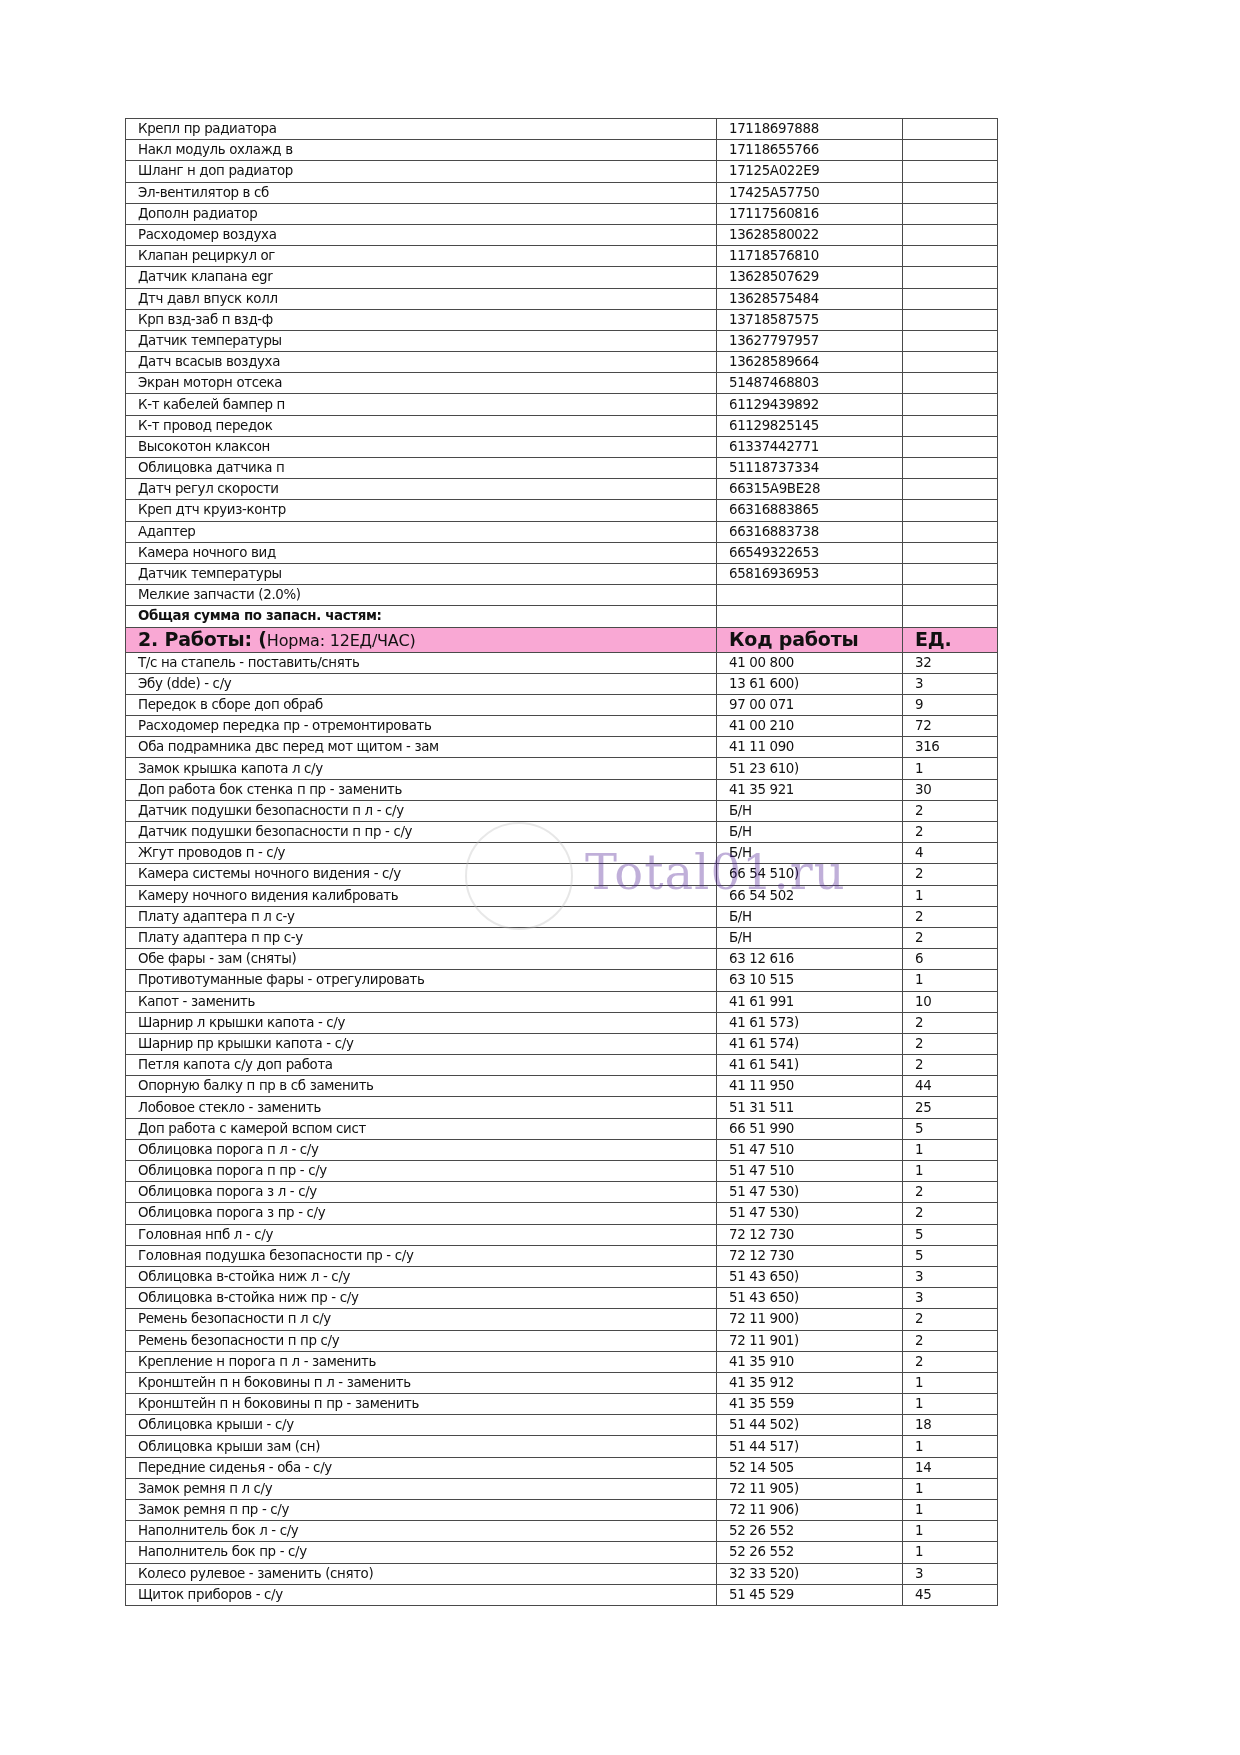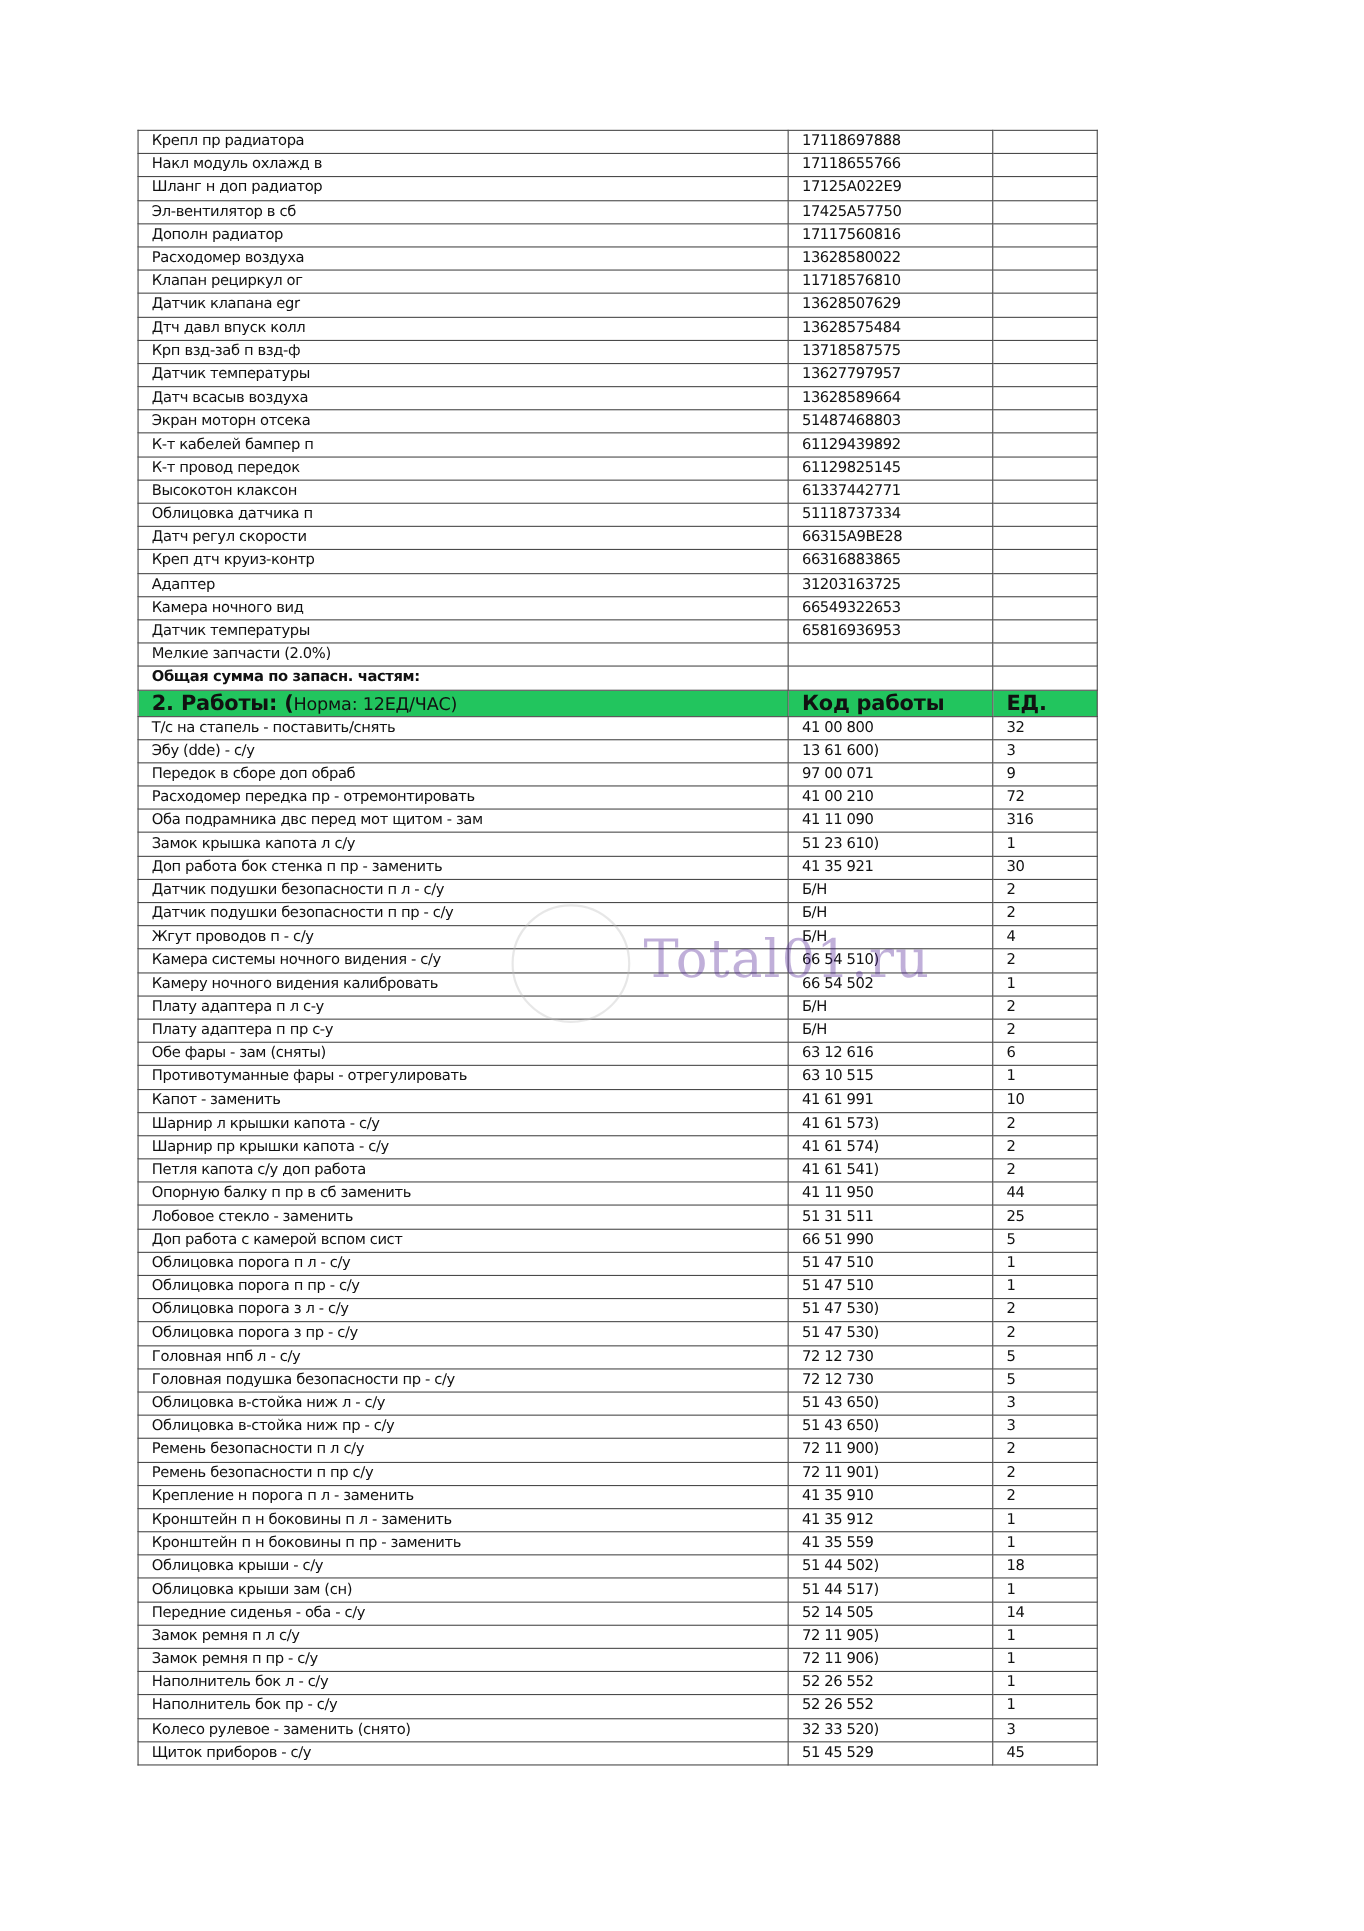--- a/index.html
+++ b/index.html
@@ -8,21 +8,21 @@
   .page { position: absolute; left: 0; top: 0; width: 988px; height: 1755px; }
   table.estimate { position: absolute; left: 125px; top: 118px; width: 872px;
          border-collapse: collapse; table-layout: fixed; }
   table.estimate td { border: 1px solid #4a4a4a; height: 20.2px; padding: 0 0 0 12px;
          font-size: 13.4px; line-height: 20px; white-space: nowrap; overflow: hidden;
          vertical-align: middle; letter-spacing: -0.35px; }
   col.c1 { width: 591px; }
   col.c2 { width: 186px; }
   col.c3 { width: 95px; }
   tr.bold td { font-weight: bold; margin-top: 26px; }
-  tr.section td { background: #22c55e; height: 23px; line-height: 23px; font-size: 19px;
+  tr.section td { background: #f9a8d4; height: 23px; line-height: 23px; font-size: 19px;
          font-weight: bold; letter-spacing: -0.2px; }
   tr.section td .norm { font-weight: normal; font-size: 16px; }
   tr.section td .paren { font-weight: bold; font-size: 19px; }
   .watermark { position: absolute; left: 465px; top: 822px; width: 320px; height: 110px;
          pointer-events: none; opacity: 0.35; }
   .wm-circle { position: absolute; left: 0; top: 0; width: 104px; height: 104px;
          border: 2px solid #bdbdbd; border-radius: 50%; }
   .wm-text { position: absolute; left: 120px; top: 22px; font-family: "DejaVu Serif", serif;
          font-size: 48px; color: #4c1d95; letter-spacing: 1px; }
 </style>
@@ -127,21 +127,21 @@
           <td>66315A9BE28</td>
           <td></td>
         </tr>
         <tr>
           <td>Креп дтч круиз-контр</td>
           <td>66316883865</td>
           <td></td>
         </tr>
         <tr>
           <td>Адаптер</td>
-          <td>31203163725</td>
+          <td>66316883738</td>
           <td></td>
         </tr>
         <tr>
           <td>Камера ночного вид</td>
           <td>66549322653</td>
           <td></td>
         </tr>
         <tr>
           <td>Датчик температуры</td>
           <td>65816936953</td>

